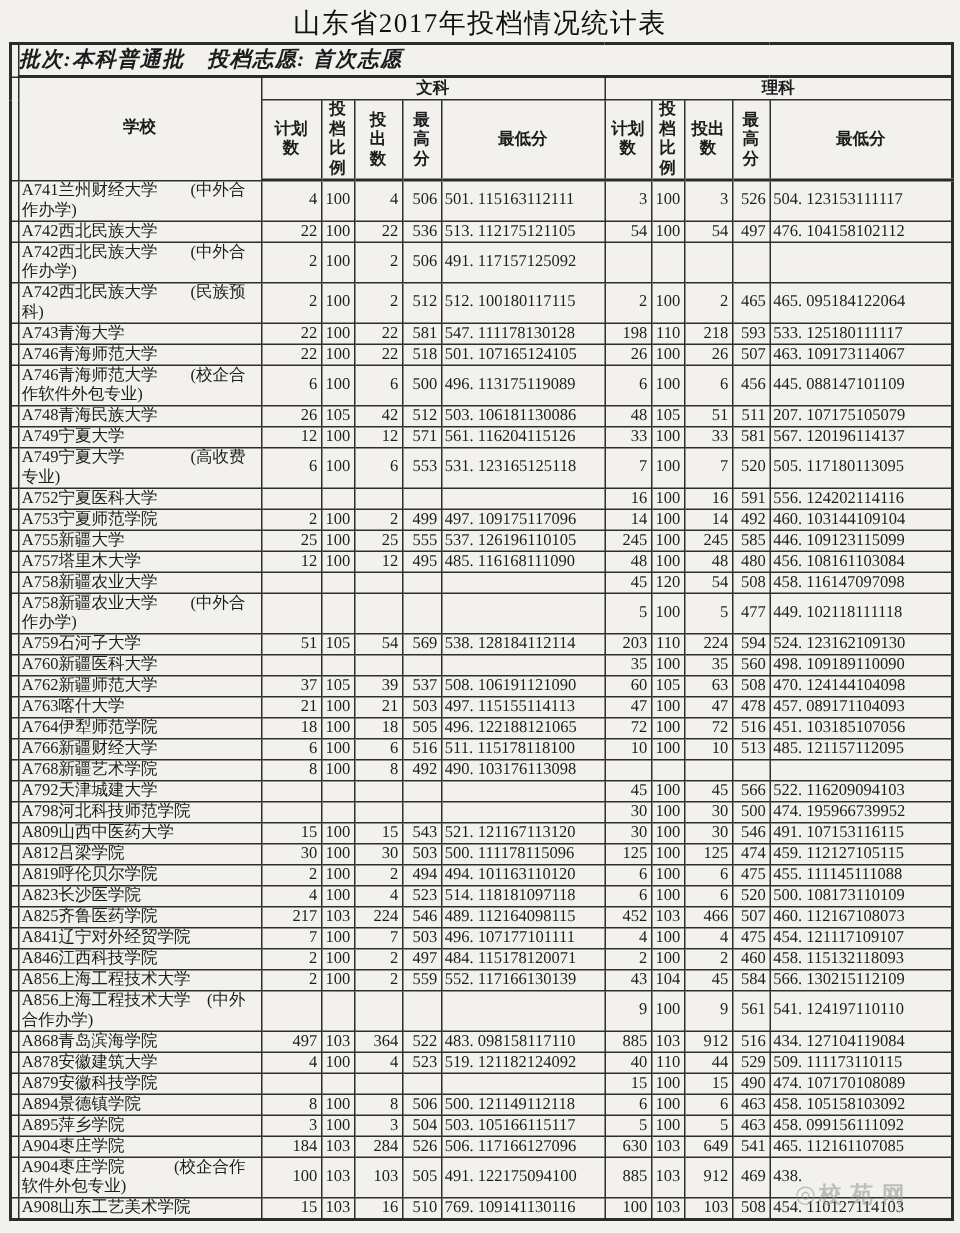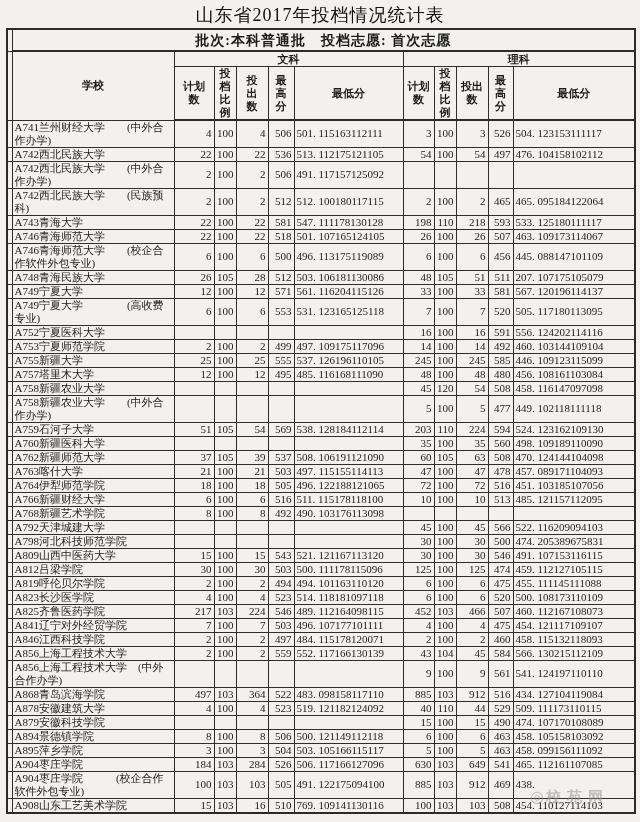--- a/index.html
+++ b/index.html
@@ -15,22 +15,22 @@
   table{
     border-collapse:collapse;table-layout:fixed;
     margin-left:6px;width:628px;
     border:2px solid #2b2b2b;
   }
   td{
     border:1px solid #2e2e2e;font-size:11px;line-height:13px;
     vertical-align:middle;padding:0;overflow:hidden;
   }
   td.batch{
-    font-size:14px;font-weight:bold;text-align:center;height:20px;
-    border-bottom:2px solid #2b2b2b;letter-spacing:1px;
+    font-size:14px;font-weight:bold;height:20px;
+    border-bottom:2px solid #2b2b2b;letter-spacing:1px;font-style:italic;
   }
   thead td.h{font-weight:bold;text-align:center;}
   tr.group-row td{height:14px;}
   tr.sub-row td{height:52px;border-bottom:2px solid #2b2b2b;}
   .vh{display:inline-block;word-break:break-all;line-height:13px;vertical-align:middle;}
   .vh2{width:23px;}
   .vh1{width:12px;}
   tbody tr{height:13px;}
   tbody tr.tall{height:26px;}
   td.narrow{padding:0;}
@@ -185,21 +185,21 @@
         <td class="num">100</td>
         <td class="num">6</td>
         <td class="num">456</td>
         <td class="min">445. 088147101109</td>
       </tr>
       <tr>
         <td class="narrow"></td>
         <td class="school">A748青海民族大学</td>
         <td class="num">26</td>
         <td class="num">105</td>
-        <td class="num">28</td>
+        <td class="num">42</td>
         <td class="num">512</td>
         <td class="min">503. 106181130086</td>
         <td class="num">48</td>
         <td class="num">105</td>
         <td class="num">51</td>
         <td class="num">511</td>
         <td class="min">207. 107175105079</td>
       </tr>
       <tr>
         <td class="narrow"></td>
@@ -430,21 +430,21 @@
         <td class="school">A798河北科技师范学院</td>
         <td class="num"></td>
         <td class="num"></td>
         <td class="num"></td>
         <td class="num"></td>
         <td class="min"></td>
         <td class="num">30</td>
         <td class="num">100</td>
         <td class="num">30</td>
         <td class="num">500</td>
-        <td class="min">474. 205389675831</td>
+        <td class="min">474. 195966739952</td>
       </tr>
       <tr>
         <td class="narrow"></td>
         <td class="school">A809山西中医药大学</td>
         <td class="num">15</td>
         <td class="num">100</td>
         <td class="num">15</td>
         <td class="num">543</td>
         <td class="min">521. 121167113120</td>
         <td class="num">30</td>

